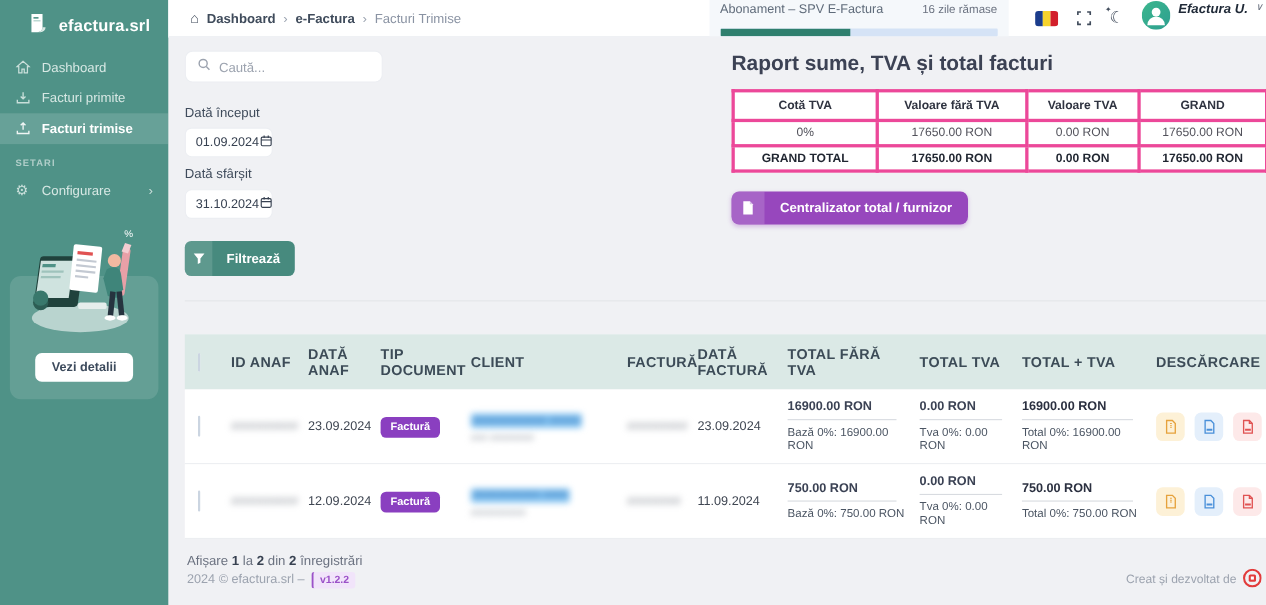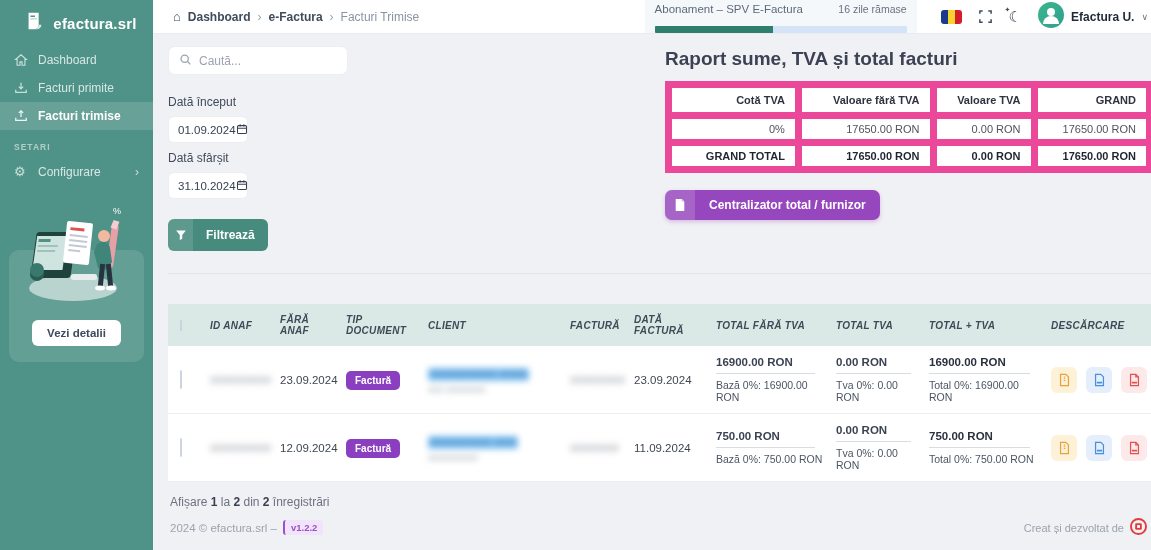--- a/index.html
+++ b/index.html
@@ -37,54 +37,54 @@
   .sub-days { font-size:10.5px; color:#6b7280; }
   .sub-track { height:7px; background:#d5e3f6; border-radius:1px; overflow:hidden; }
   .sub-fill { height:100%; background:#2f7f6e; }
 
   .top-icons { display:flex; align-items:center; gap:16px; margin-left:24px; }
   .flag { width:21px; height:14px; border-radius:3px; overflow:hidden; display:flex; cursor:pointer; }
   .flag i { flex:1; } .flag .b{background:#1b3c8c;} .flag .y{background:#f6d32d;} .flag .r{background:#d21f2b;}
   .top-ic { color:#414c5c; display:flex; cursor:pointer; }
   .moon { font-size:15px; color:#414c5c; line-height:1; position:relative; cursor:pointer; }
   .moon span { position:absolute; top:-3px; left:-4px; font-size:7px; }
-  .user-box { display:flex; align-items:center; gap:7px; cursor:pointer; }
+  .user-box { display:flex; gap:7px; cursor:pointer;font-style:italic; }
   .user-name { font-size:12px; font-weight:700; color:#1f2937; }
   .user-caret { font-size:9px; color:#6b7280; }
 
   .content { flex:1; display:flex; flex-direction:column; padding:12px 11px 0 15px; overflow:hidden; }
   .top-zone { display:flex; }
   .left-col { width:497px; min-width:497px; }
   .search-box { width:180px; height:29px; background:#ffffff; border:1px solid #eceef2; border-radius:7px; display:flex; align-items:center; gap:7px; padding:0 10px; margin-bottom:20px; }
   .search-box input { border:none; outline:none; font-size:12px; color:#374151; width:100%; background:transparent; font-family:"Liberation Sans", sans-serif; }
   .search-box input::placeholder { color:#9ca3af; }
   .f-label { font-size:12px; color:#3f4b5b; margin:8px 0 7px; }
   .date-input { width:80px; height:27px; background:#ffffff; border:1px solid #eceef2; border-radius:6px; display:flex; align-items:center; justify-content:space-between; padding:0 7px 0 9px; font-size:11.5px; color:#374151; cursor:pointer; }
   .filter-btn { margin-top:20px; display:inline-flex; align-items:stretch; background:#478a7e; border:none; border-radius:6px; overflow:hidden; cursor:pointer; color:#fff; }
   .filter-btn .seg { width:25px; display:flex; align-items:center; justify-content:center; background:rgba(255,255,255,.13); }
   .filter-btn .lbl { padding:9px 13px; font-size:12px; font-weight:600; }
 
   .right-col { flex:1; }
   .report-title { font-size:19px; font-weight:600; color:#3c4254; margin:2px 0 11px; }
   table.report { width:100%; border-collapse:collapse; background:#ffffff; }
-  table.report th, table.report td { border:7px solid #ec4899; padding:4px 10px; text-align:right; font-size:11px; }
+  table.report th, table.report td { border:3px solid #ec4899; padding:4px 10px; text-align:center; font-size:11px; }
   table.report th { color:#2f3340; font-weight:700; padding:6px 10px; }
   table.report td { color:#52525b; }
   table.report tr.grand td { color:#1f2530; font-weight:700; }
   .centr-btn { margin-top:17px; display:inline-flex; align-items:stretch; background:#9747bd; border:none; border-radius:7px; overflow:hidden; cursor:pointer; color:#fff; box-shadow:0 2px 4px rgba(151,71,189,.3); }
   .centr-btn .seg { width:30px; display:flex; align-items:center; justify-content:center; background:rgba(255,255,255,.16); }
   .centr-btn .lbl { padding:8px 14px; font-size:12px; font-weight:600; }
 
   .divider { border:none; border-top:1px solid #e3e5e9; margin-top:22px; }
 
   
   .inv-table { margin-top:30px; }
   .inv-grid { display:grid; grid-template-columns:36px 70px 66px 82px 142px 64px 82px 120px 93px 122px 1fr; align-items:center; }
   .inv-head { background:#dbe9e6; }
-  .inv-head > div { font-size:10px; font-weight:700; color:#3c4b57; letter-spacing:.3px; padding:10px 6px;font-style:italic; }
+  .inv-head > div { font-size:13px; font-weight:700; color:#3c4b57; letter-spacing:.3px; padding:10px 6px; }
   .inv-head > div:first-child { padding-left:12px; }
   .inv-row { background:#ffffff; border-bottom:1px solid #eceef1; padding:10px 0; }
   .inv-row > div { padding:0 6px; }
   .inv-row > div:first-child { padding-left:12px; }
   .cbx { width:14px; height:14px; border:1px solid #cbd5e1; border-radius:3px; background:#fff; cursor:pointer; }
   .blur { filter:blur(3px); }
   .red-id { font-size:11px; color:#8e939c; }
   .cell-date { font-size:11.5px; color:#3f4652; }
   .badge-factura { display:inline-block; background:#8a3fc0; color:#fff; font-size:10px; font-weight:700; padding:4px 9px; border-radius:5px; }
   .client-l1 { display:inline-block; background:#85c4f2; color:#2b6cb0; font-size:10px; border-radius:2px; padding:1px 2px; }
@@ -330,21 +330,21 @@
         </button>
       </div>
     </div>
 
     <hr class="divider">
 
     <div class="inv-table">
       <div class="inv-grid inv-head">
         <div><span class="cbx"></span></div>
         <div>ID ANAF</div>
-        <div>FĂRĂ ANAF</div>
+        <div>DATĂ ANAF</div>
         <div>TIP DOCUMENT</div>
         <div>CLIENT</div>
         <div>FACTURĂ</div>
         <div>DATĂ FACTURĂ</div>
         <div>TOTAL FĂRĂ TVA</div>
         <div>TOTAL TVA</div>
         <div>TOTAL + TVA</div>
         <div>DESCĂRCARE</div>
       </div>
 

